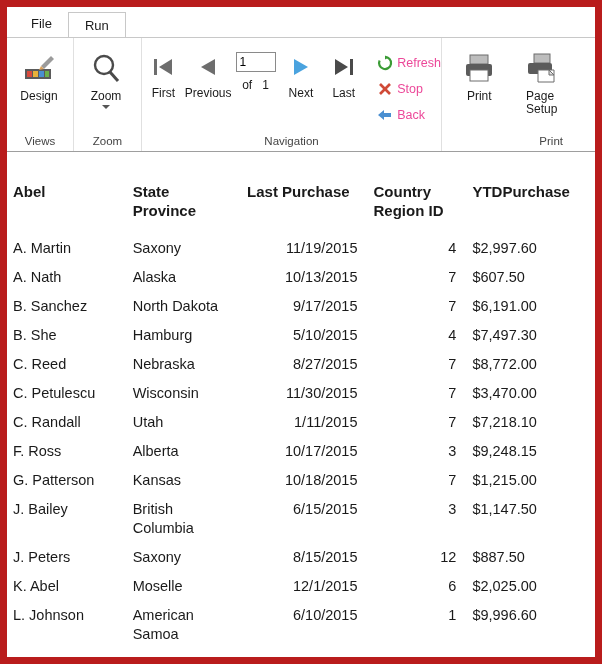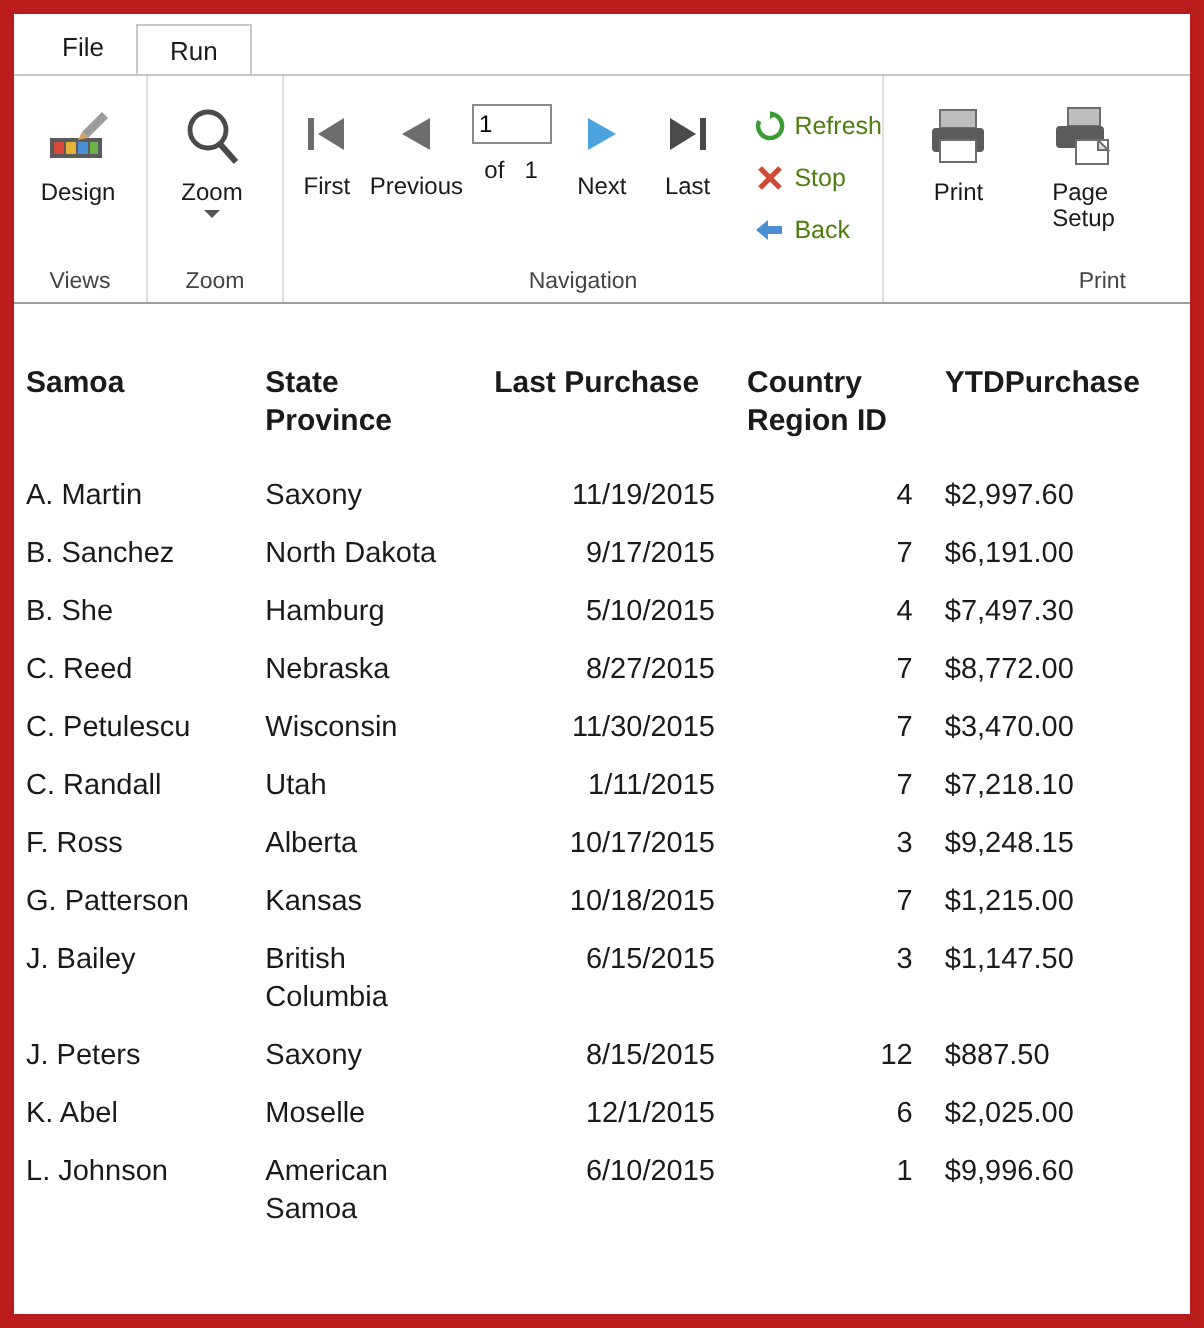--- a/index.html
+++ b/index.html
@@ -167,21 +167,21 @@
     flex-direction: column;
     justify-content: flex-start;
     padding-top: 6px;
     padding-left: 8px;
   }
   .smallcmd {
     display: flex;
     align-items: center;
     height: 26px;
     font-size: 12.5px;
-    color: #4d7c0f;
+    color: #ec4899;
     cursor: default;
   }
   .smallcmd .glyph {
     width: 24px;
     display: flex;
     align-items: center;
     justify-content: center;
   }
 
   
@@ -373,36 +373,43 @@
       </div>
       <div class="group-label" style="text-align:right;padding-right:10px">Print</div>
     </div>
 
   </div>
 
   <div class="report">
     <table class="report-table">
       <thead>
         <tr>
-          <th class="col-name">Samoa</th>
+          <th class="col-name">Abel</th>
           <th class="col-state">State<br>Province</th>
           <th class="col-date">Last Purchase</th>
           <th class="col-cr">Country<br>Region ID</th>
           <th class="col-ytd">YTDPurchase</th>
         </tr>
       </thead>
       <tbody id="report-rows">
           <tr>
             <td class="col-name">A. Martin</td>
             <td class="col-state">Saxony</td>
             <td class="col-date">11/19/2015</td>
             <td class="col-cr">4</td>
             <td class="col-ytd">$2,997.60</td>
           </tr>
           <tr>
+            <td class="col-name">A. Nath</td>
+            <td class="col-state">Alaska</td>
+            <td class="col-date">10/13/2015</td>
+            <td class="col-cr">7</td>
+            <td class="col-ytd">$607.50</td>
+          </tr>
+          <tr>
             <td class="col-name">B. Sanchez</td>
             <td class="col-state">North Dakota</td>
             <td class="col-date">9/17/2015</td>
             <td class="col-cr">7</td>
             <td class="col-ytd">$6,191.00</td>
           </tr>
           <tr>
             <td class="col-name">B. She</td>
             <td class="col-state">Hamburg</td>
             <td class="col-date">5/10/2015</td>

